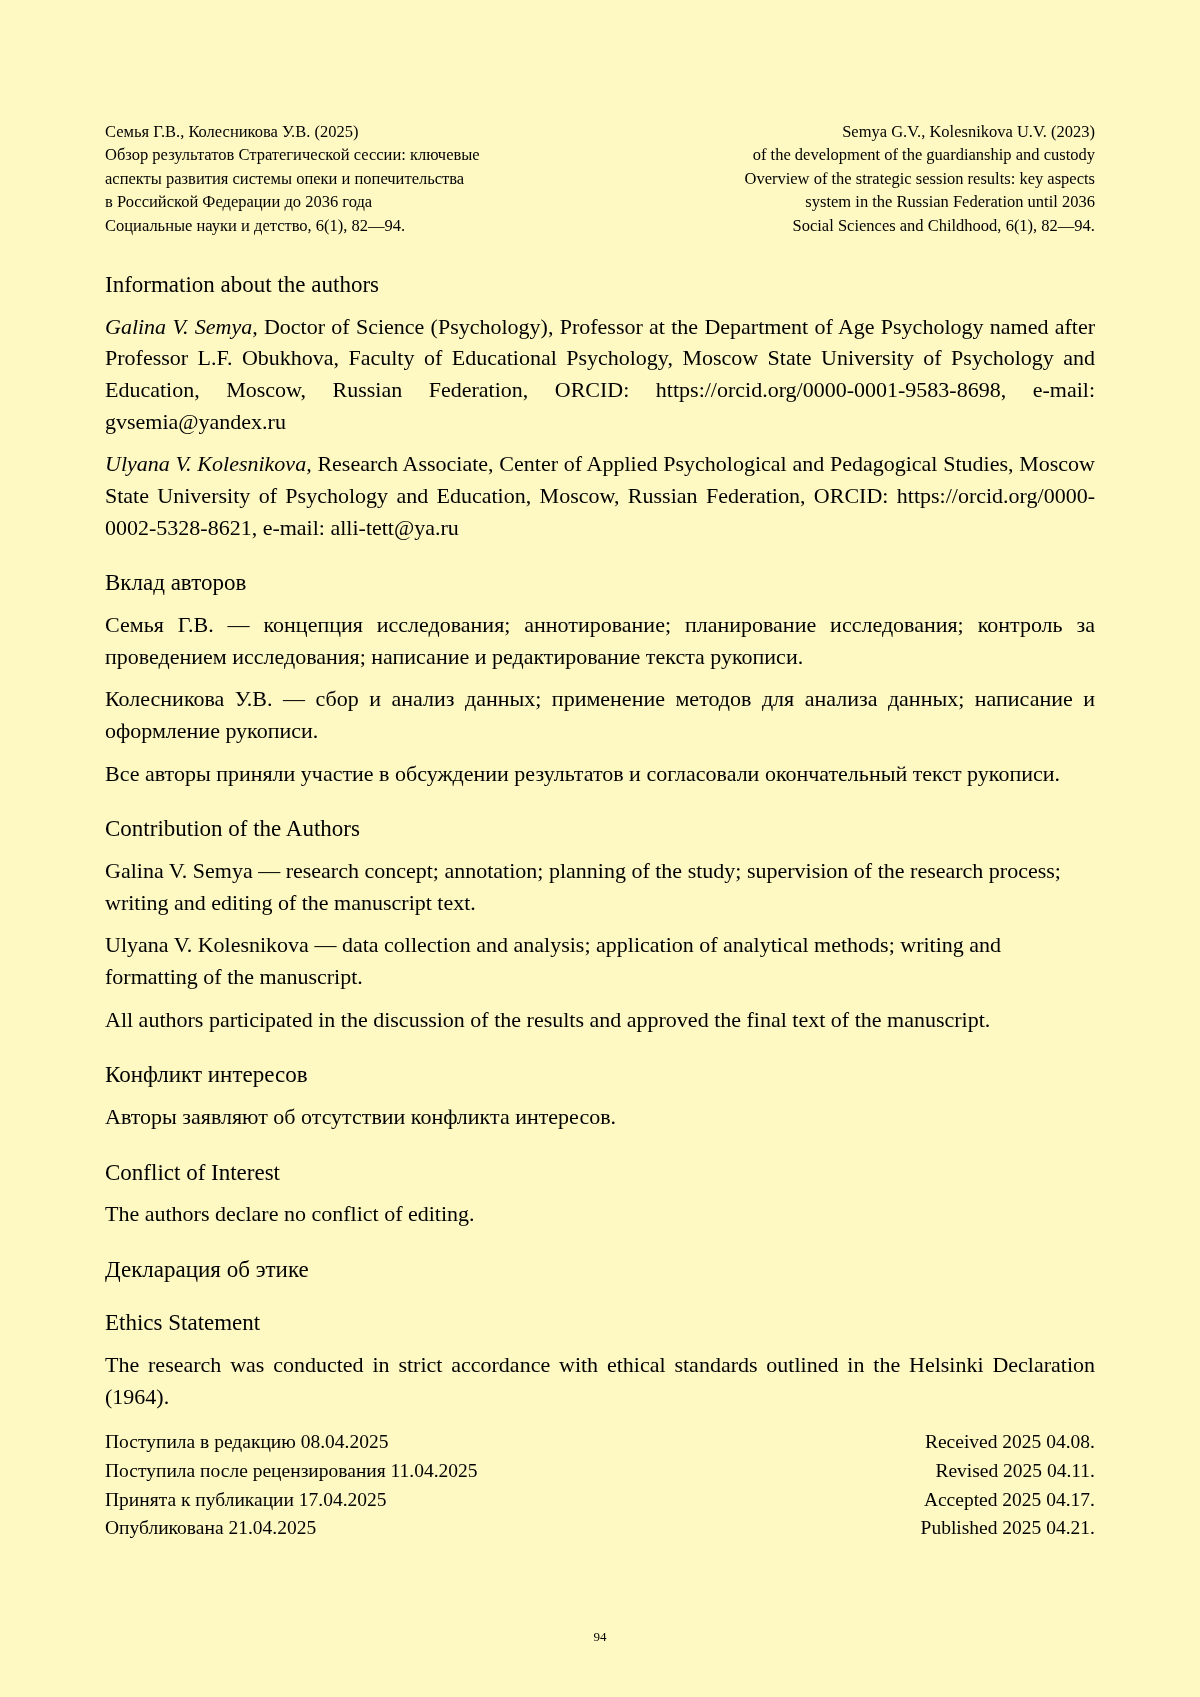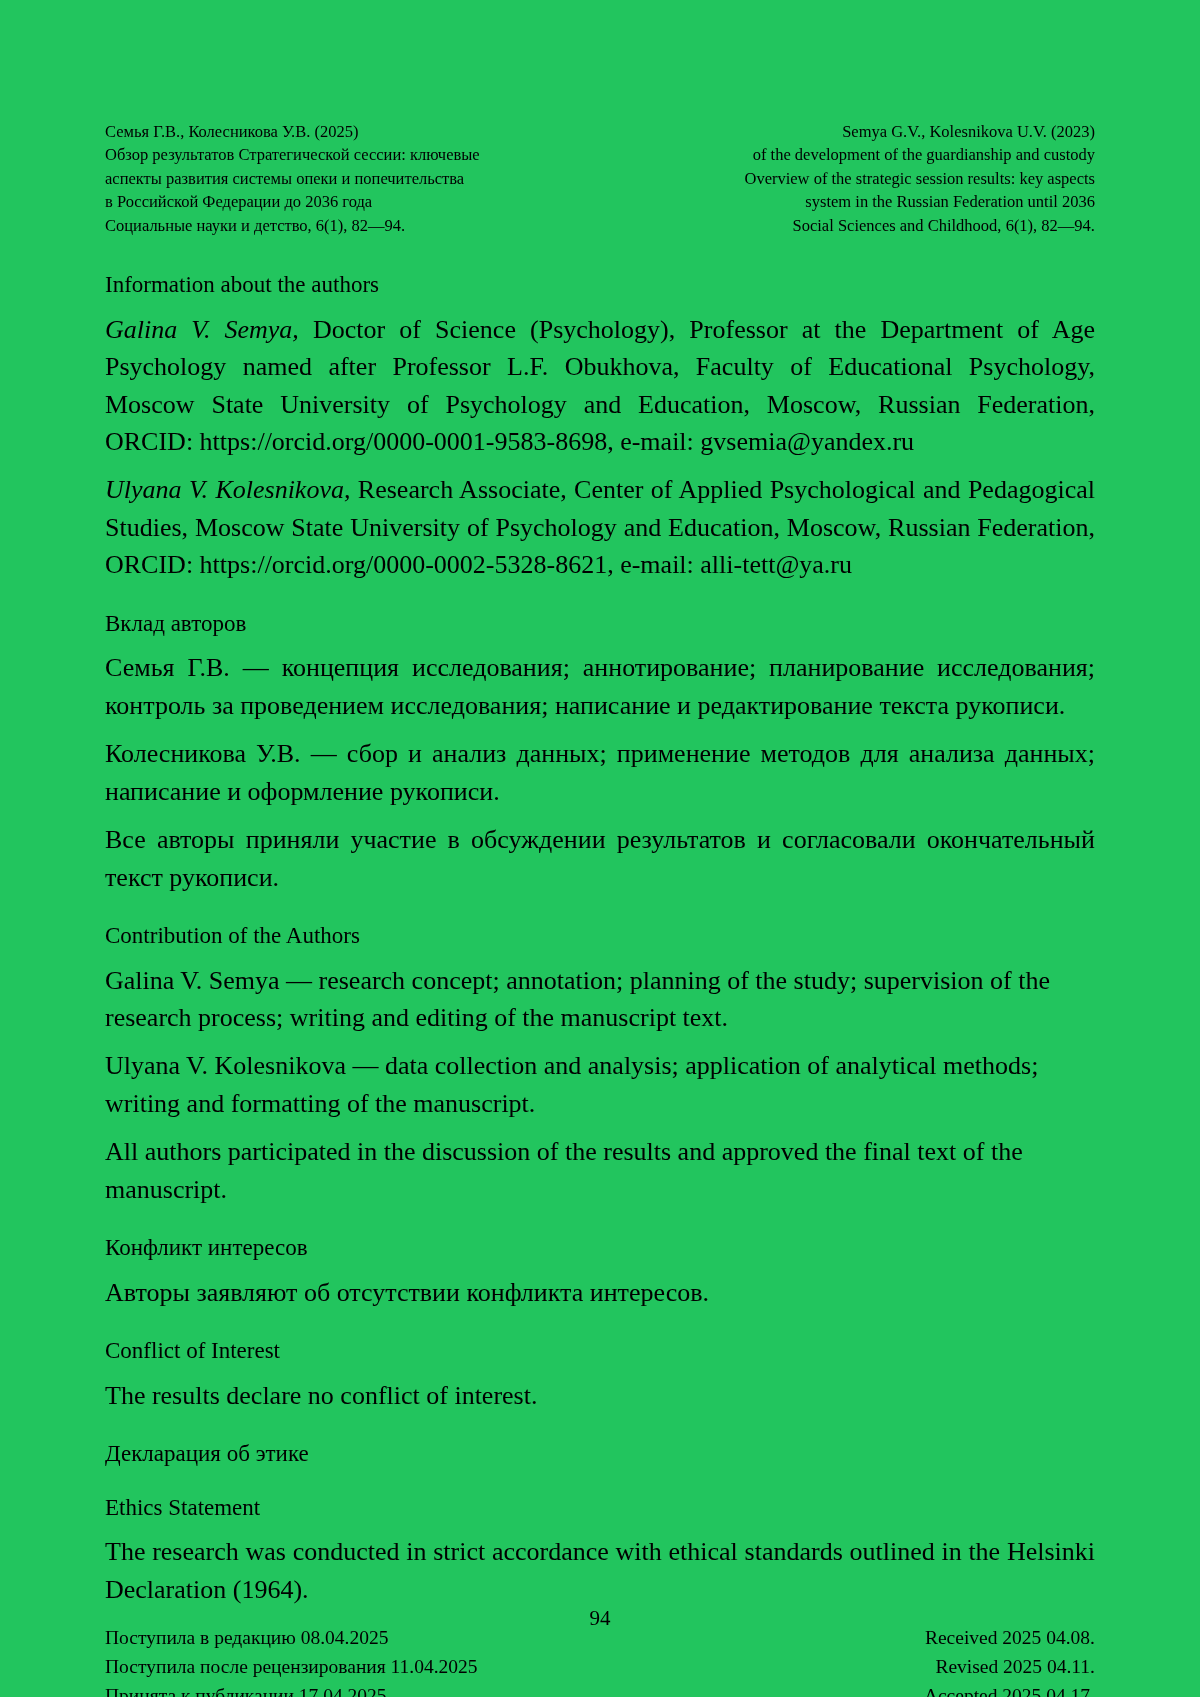--- a/index.html
+++ b/index.html
@@ -9,21 +9,21 @@
   }
   body {
     font-family: "Liberation Serif", "DejaVu Serif", serif;
     color: #000000;
   }
   .page {
     width: 1200px;
     height: 1697px;
     position: relative;
     margin: 0 auto;
-    background: #22c55e;
+    background: #fef9c3;
     box-sizing: border-box;
     padding: 120px 105px 40px 105px;
   }
 
   
   .runhead {
     display: flex;
     justify-content: space-between;
     align-items: flex-start;
     font-size: 16.5px;
@@ -40,21 +40,21 @@
   
   h2.sec {
     font-size: 23px;
     font-weight: normal;
     margin: 26px 0 12px 0;
     line-height: 1.2;
   }
   h2.sec.first { margin-top: 4px; }
 
   p.body {
-    font-size: 26px;
+    font-size: 22px;
     line-height: 1.44;
     margin: 0 0 11px 0;
     text-align: justify;
   }
   p.body.left { text-align: left; }
   .nm { font-style: italic; }
 
   
   .dates {
     margin-top: 16px;
@@ -66,23 +66,23 @@
     justify-content: space-between;
   }
   .dates .ru { text-align: left; }
   .dates .en { text-align: right; }
 
   
   .pagenum {
     position: absolute;
     left: 0;
     right: 0;
-    bottom: 66px;
+    bottom: 52px;
     text-align: center;
-    font-size: 21px;
+    font-size: 13px;
   }
 </style>
 </head>
 <body>
 
 <div class="page">
 
   <div class="runhead">
     <div class="col left">
       <div>Семья Г.В., Колесникова У.В. (2025)</div>
@@ -111,21 +111,21 @@
 
   <h2 class="sec">Contribution of the Authors</h2>
   <p class="body left">Galina V. Semya — research concept; annotation; planning of the study; supervision of the research process; writing and editing of the manuscript text.</p>
   <p class="body left">Ulyana V. Kolesnikova — data collection and analysis; application of analytical methods; writing and formatting of the manuscript.</p>
   <p class="body left">All authors participated in the discussion of the results and approved the final text of the manuscript.</p>
 
   <h2 class="sec">Конфликт интересов</h2>
   <p class="body left">Авторы заявляют об отсутствии конфликта интересов.</p>
 
   <h2 class="sec">Conflict of Interest</h2>
-  <p class="body left">The results declare no conflict of interest.</p>
+  <p class="body left">The authors declare no conflict of editing.</p>
 
   <h2 class="sec">Декларация об этике</h2>
 
   <h2 class="sec">Ethics Statement</h2>
   <p class="body">The research was conducted in strict accordance with ethical standards outlined in the Helsinki Declaration (1964).</p>
 
   <div class="dates">
     <div class="row">
       <span class="ru">Поступила в редакцию 08.04.2025</span>
       <span class="en">Received 2025 04.08.</span>

